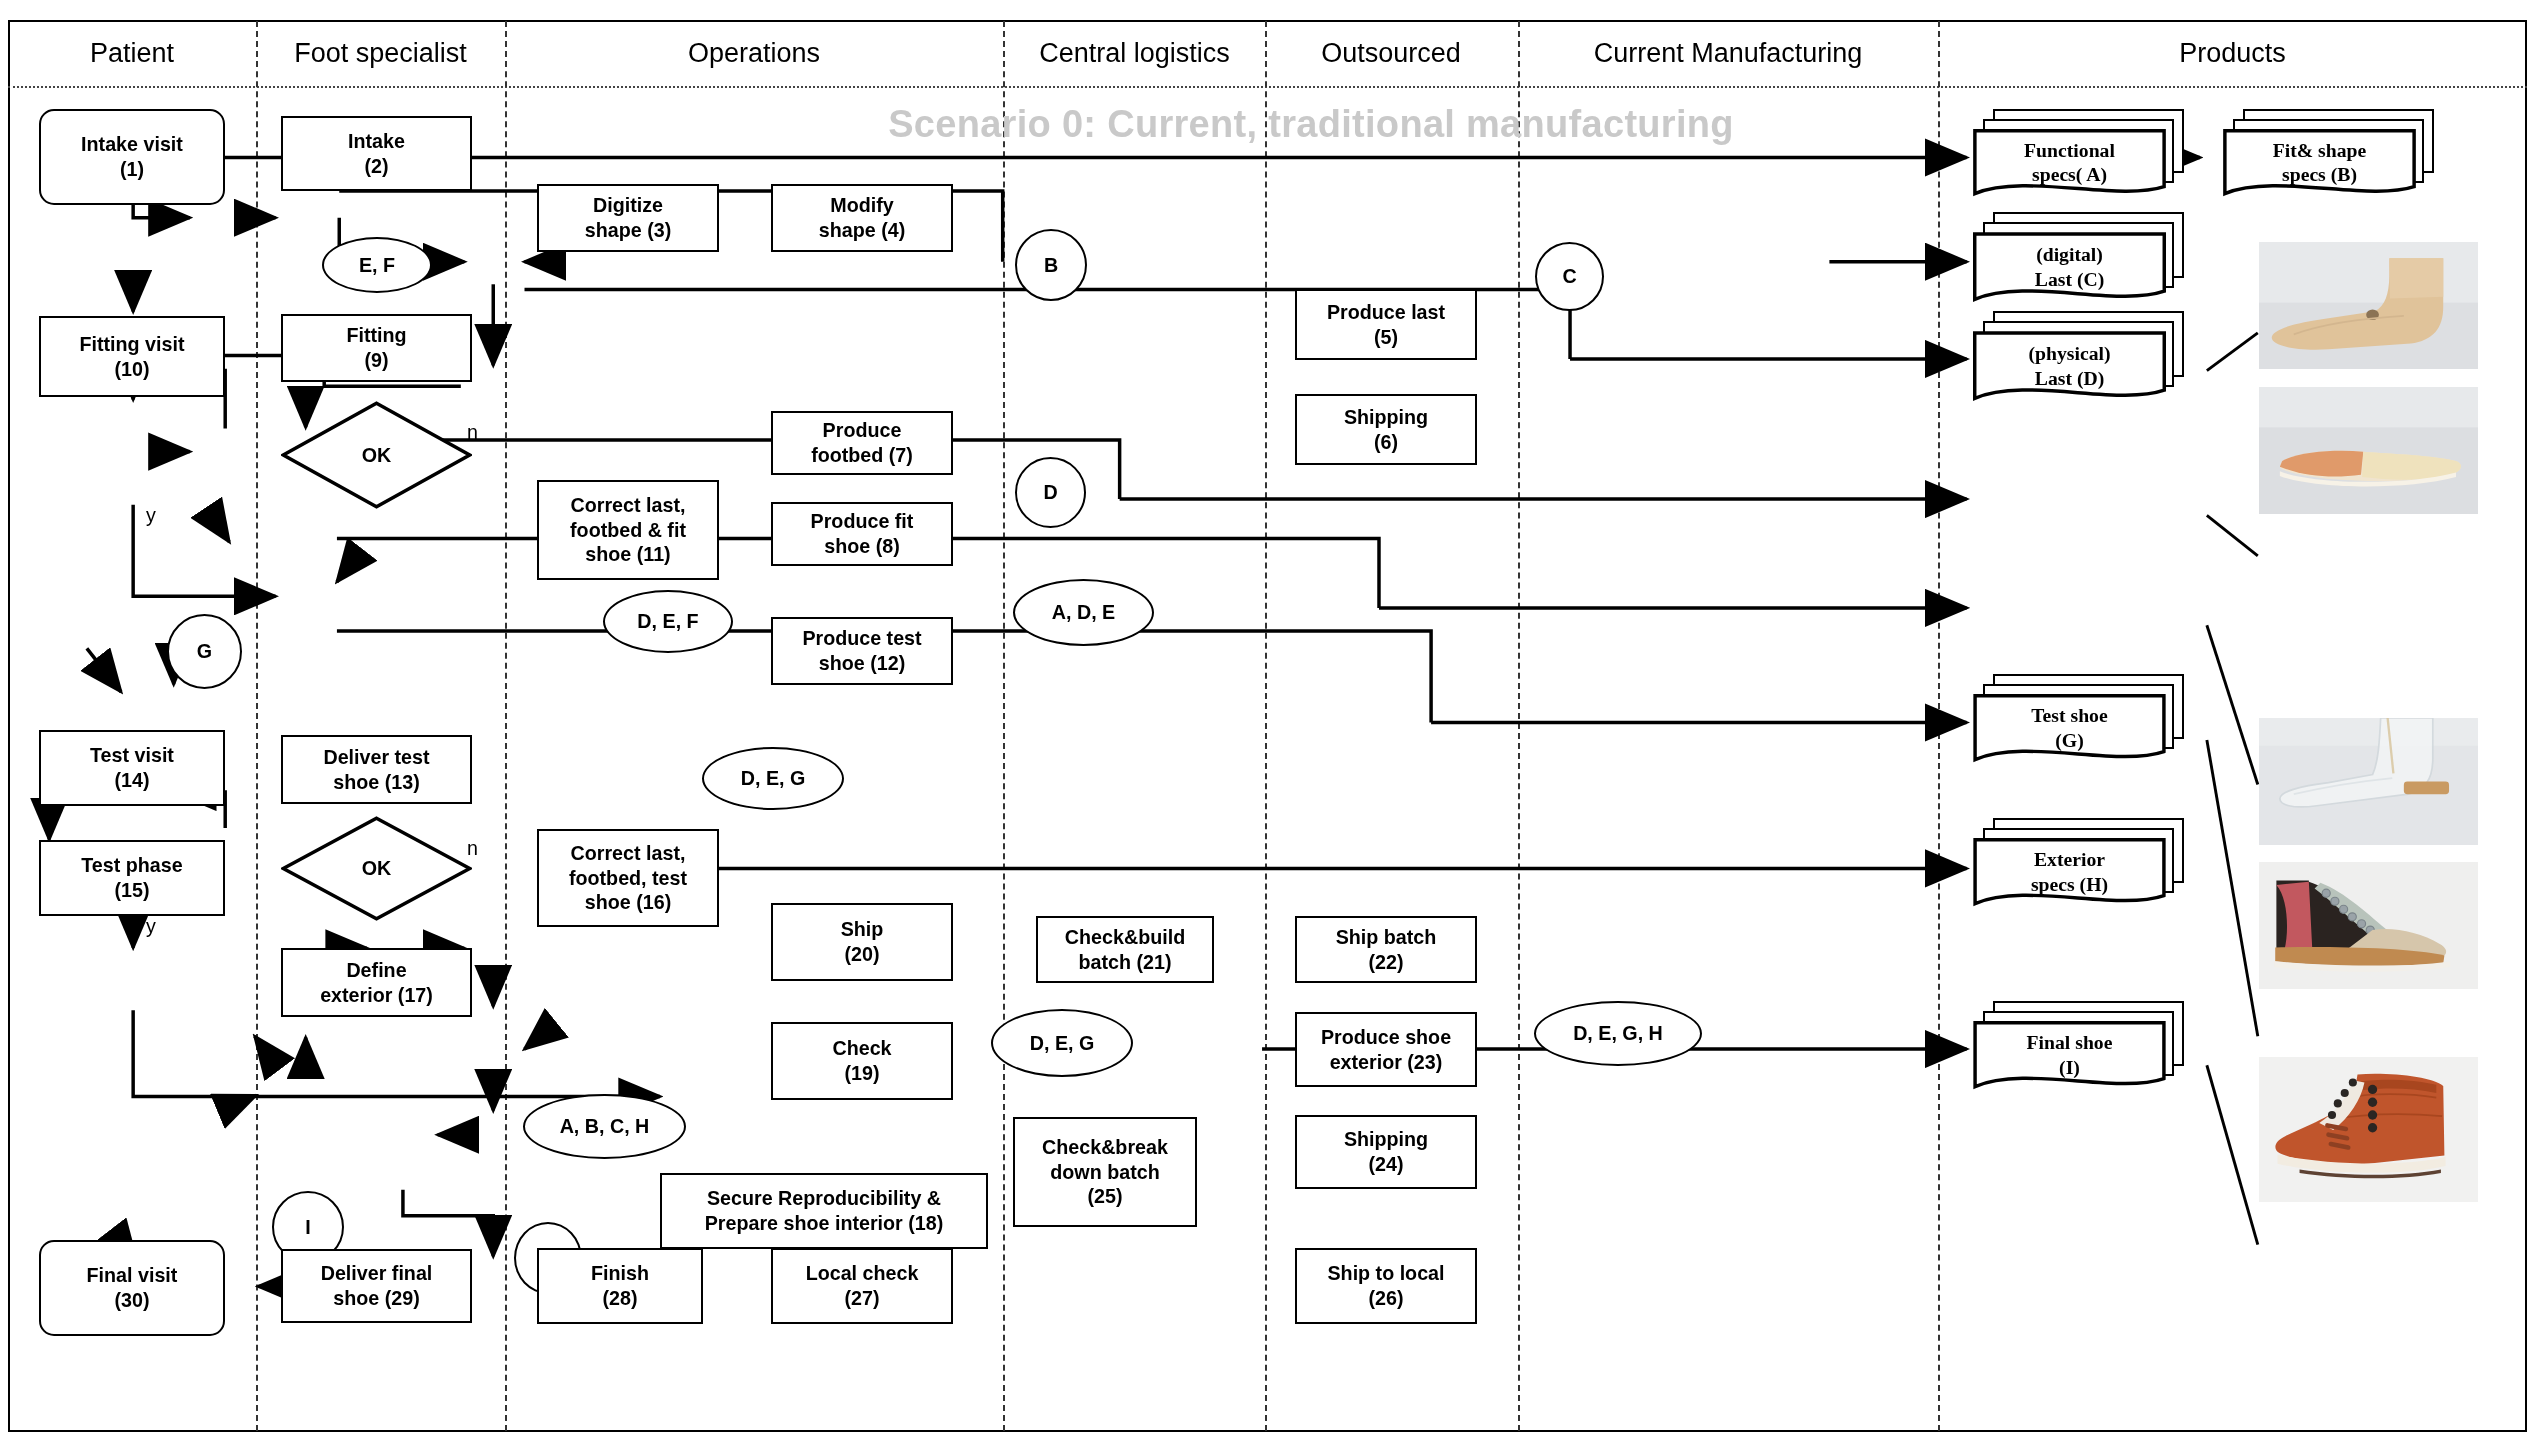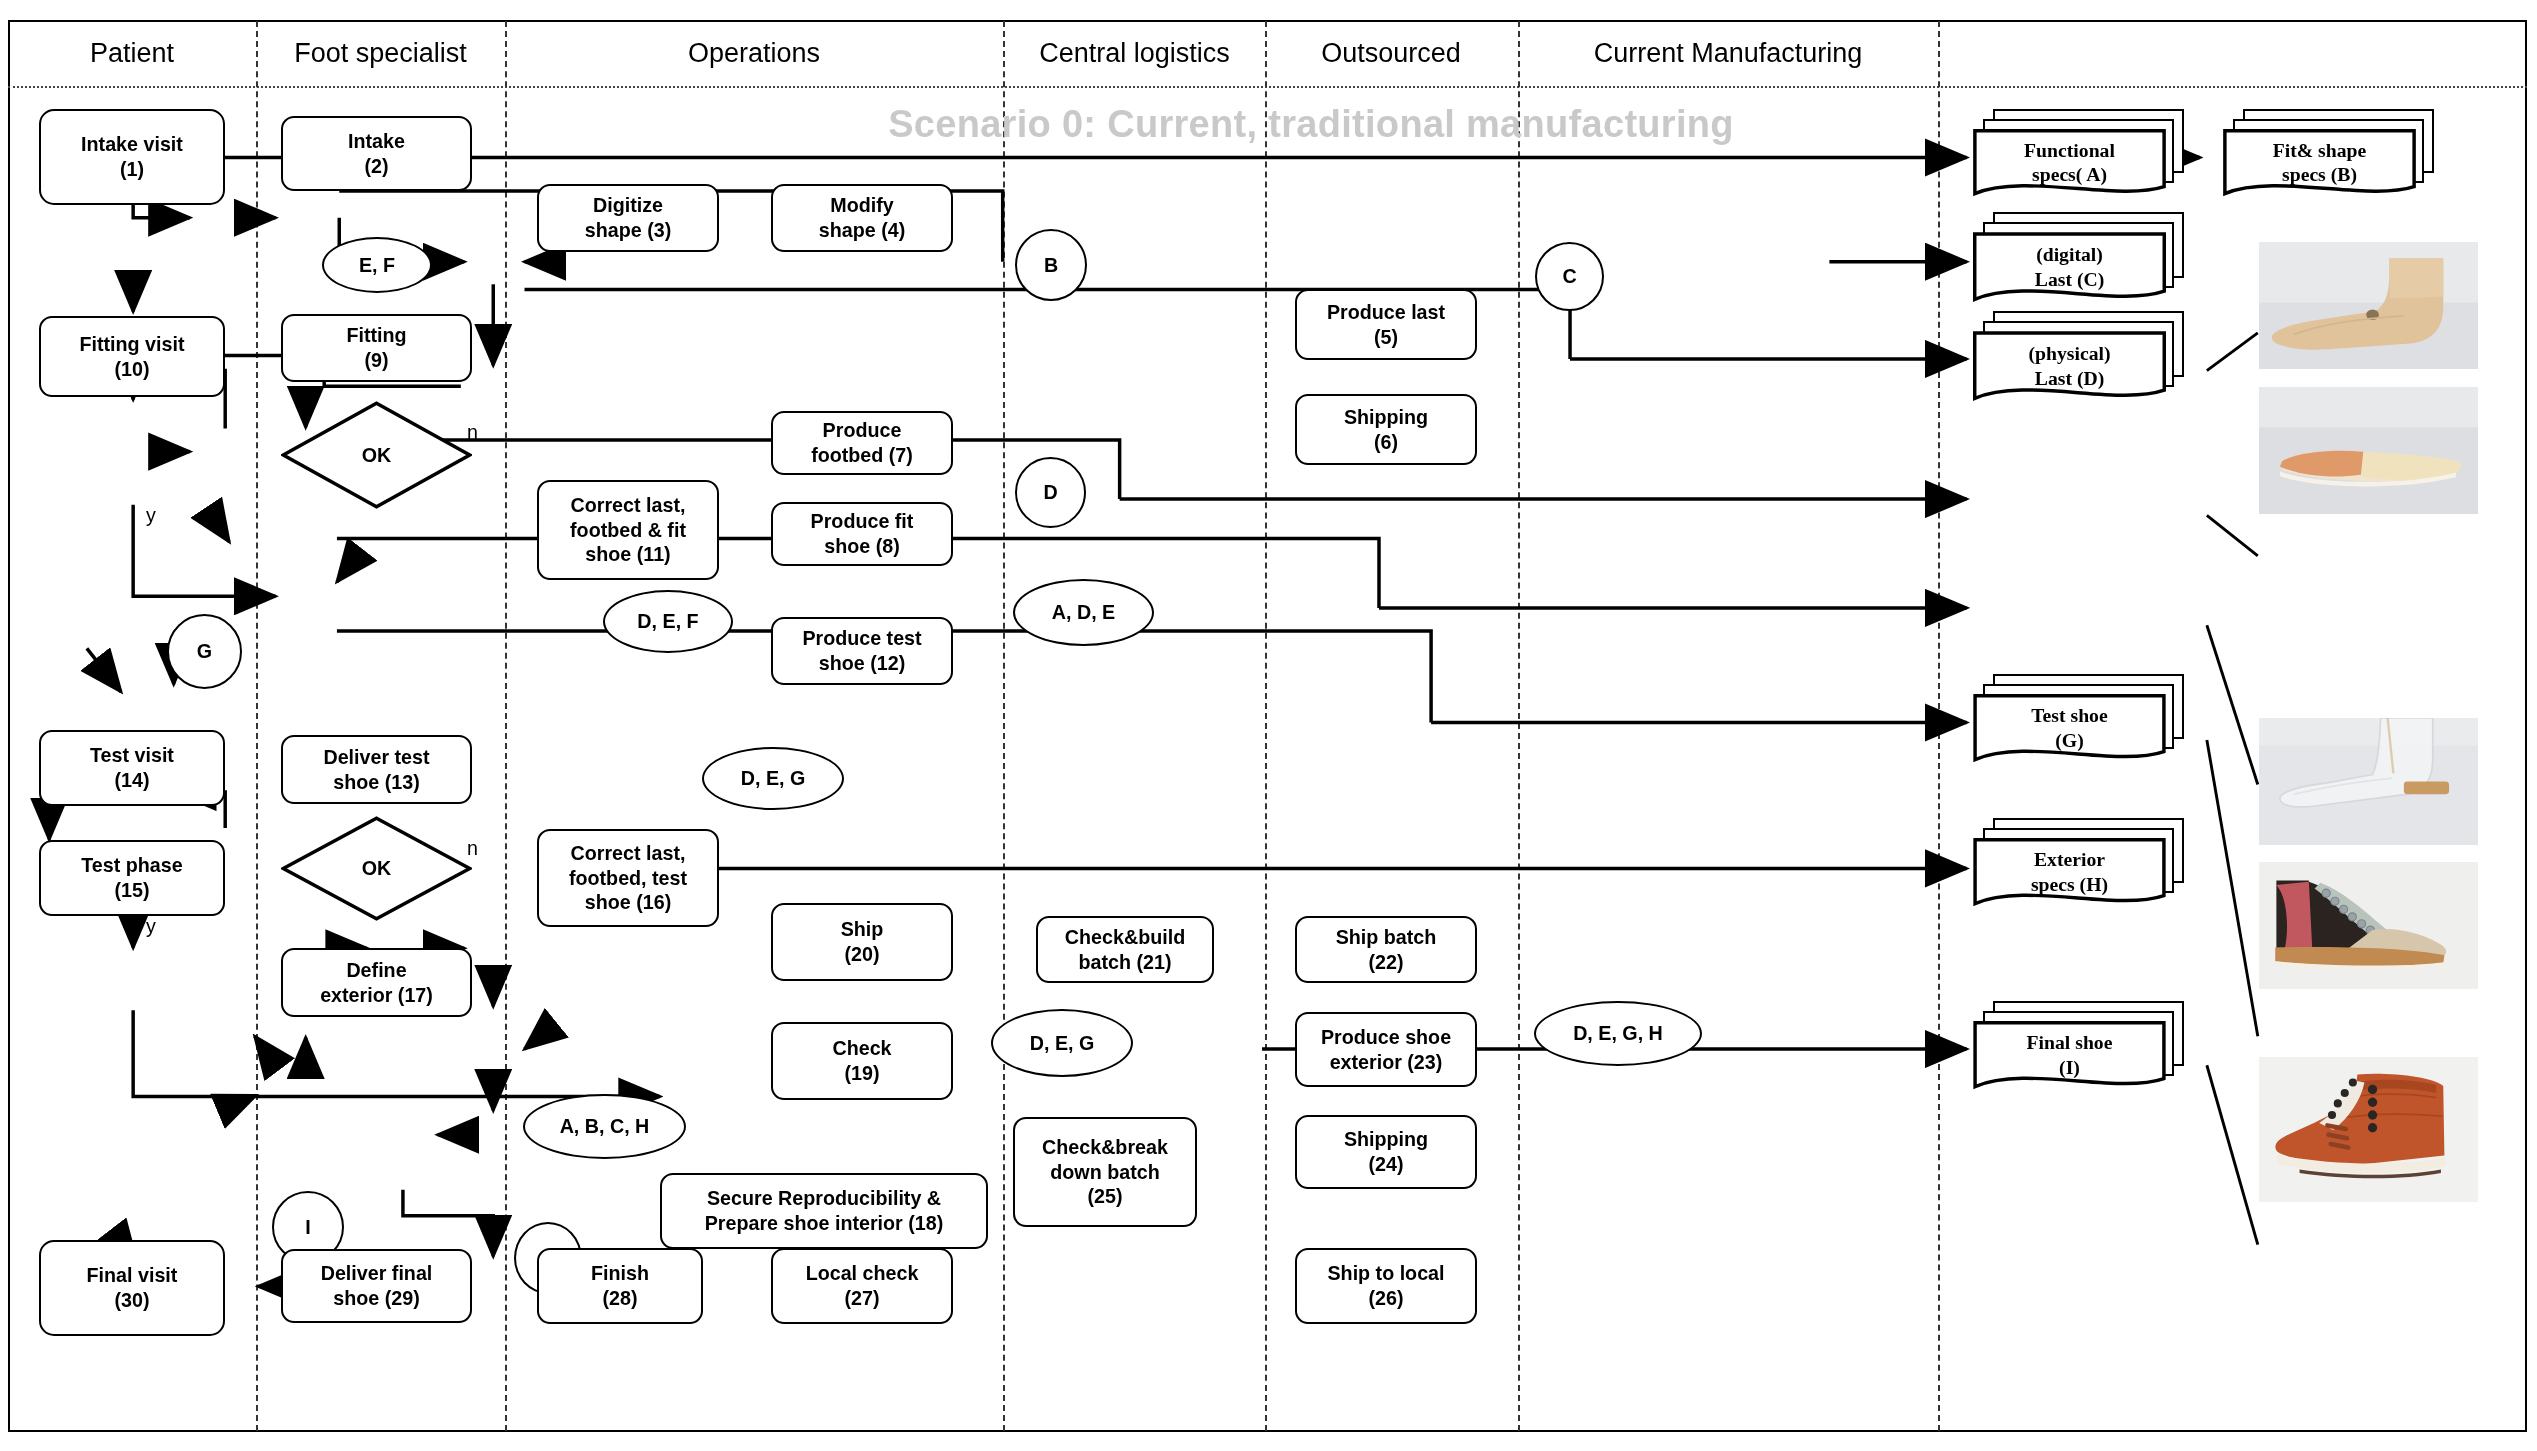--- a/index.html
+++ b/index.html
@@ -20,21 +20,21 @@
 
   
   .watermark{position:absolute;left:683px;top:98px;width:1256px;height:52px;
       display:flex;align-items:center;justify-content:center;
       font-size:38px;font-weight:bold;color:#c9c9c9;white-space:nowrap;
       letter-spacing:0.3px;}
 
   
   .node{position:absolute;box-sizing:border-box;display:flex;align-items:center;
       justify-content:center;text-align:center;font-size:19.7px;font-weight:bold;
-      color:#000;line-height:1.25;padding:1.2px 3.5px;border-radius:13px;}
+      color:#000;line-height:1.25;padding:1.2px 3.5px;}
   .proc{border:2.3px solid #000;background:#fff;}
   .term{border:2.3px solid #000;background:#fff;border-radius:15px;}
   .ellipse{border:2.3px solid #000;background:#fff;border-radius:50%;font-size:19.7px;}
   .dec{background:transparent;border:none;}
   .dec .diamond{position:absolute;left:0;top:0;width:100%;height:100%;}
   .dec span{position:relative;z-index:2;}
 
   
   .doc{position:absolute;}
   .doc .sheet{position:absolute;border:2.3px solid #000;background:#fff;box-sizing:border-box;}
@@ -67,20 +67,21 @@
   <div class="lane-div" style="left:1265px"></div>
   <div class="lane-div" style="left:1518px"></div>
   <div class="lane-div" style="left:1938px"></div>
 
   <div class="lane-title" style="left:8px;width:248px">Patient</div>
   <div class="lane-title" style="left:256px;width:249px">Foot specialist</div>
   <div class="lane-title" style="left:505px;width:498px">Operations</div>
   <div class="lane-title" style="left:1003px;width:263px">Central logistics</div>
   <div class="lane-title" style="left:1265px;width:252px">Outsourced</div>
   <div class="lane-title" style="left:1518px;width:420px">Current Manufacturing</div>
+  <div class="lane-title" style="left:1938px;width:589px">Products</div>
 
   <div class="watermark">Scenario 0: Current, traditional manufacturing</div>
 
   <svg id="wires" viewBox="0 0 4384 2508">
     <defs>
       <marker id="ah" markerWidth="13" markerHeight="11" refX="12" refY="5.5" orient="auto" markerUnits="strokeWidth">
         <path d="M0,0 L13,5.5 L0,11 z" fill="#000"></path>
       </marker>
     </defs>
     <g stroke="#000" stroke-width="6" fill="none" marker-end="url(#ah)">

